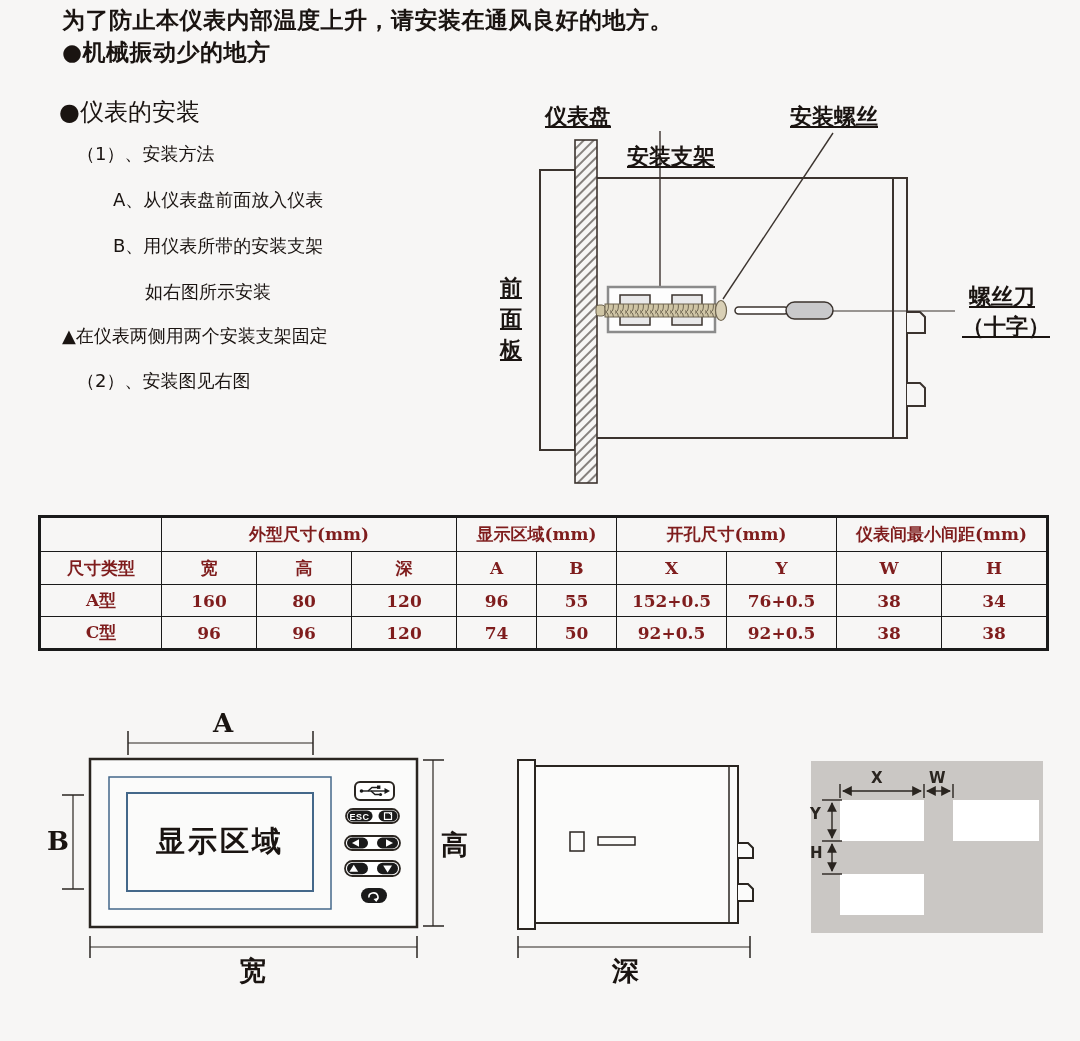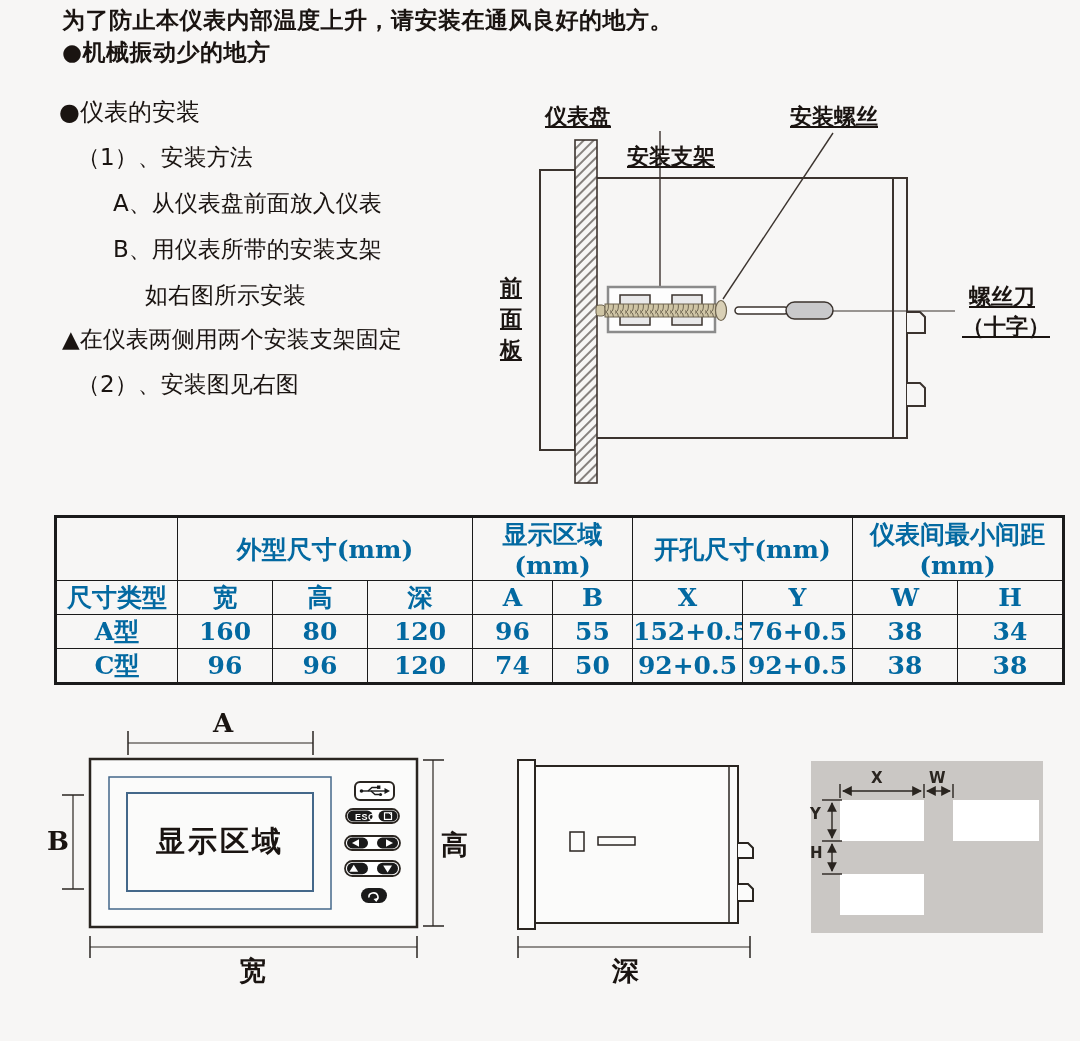--- a/index.html
+++ b/index.html
@@ -2,34 +2,34 @@
 <html><head>
 <meta charset="utf-8">
 <style>
   html,body{margin:0;padding:0;}
   #page{position:relative;width:1080px;height:1041px;background:#f7f6f5;overflow:hidden;
         font-family:"DejaVu Sans","Liberation Sans",sans-serif;color:#1a1411;}
   svg.linework{position:absolute;left:0;top:0;z-index:1;}
   .t{position:absolute;z-index:2;white-space:nowrap;color:#1a1411;}
   .serif{font-family:"DejaVu Serif","Liberation Serif",serif;font-weight:bold;}
   .intro{font-size:23px;font-weight:bold;letter-spacing:0.5px;}
-  .step{font-size:23px;font-weight:500;}
+  .step{font-size:18px;font-weight:500;}
   .dlabel{font-size:22px;font-weight:600;text-decoration:underline;}
   .vert{width:26px;white-space:normal;line-height:31px;text-align:center;}
   .dim-cjk{font-size:27px;}
   .dim-letter{font-size:26px;}
   .cutlabel{font-size:15px;font-weight:600;color:#2a2520;}
-  .esc{font-size:9px;font-weight:bold;color:#ffffff;width:36px;text-align:center;
+  .esc{font-size:9px;font-weight:bold;color:#ffffff;width:25px;text-align:center;
        font-family:"Liberation Sans",sans-serif;letter-spacing:0.5px;}
   .display-area{display:flex;align-items:center;justify-content:center;
        font-size:29px;letter-spacing:3px;}
   table.dim-table{position:absolute;left:38px;top:515px;width:1008px;z-index:2;
        border-collapse:collapse;table-layout:fixed;background:#f7f6f5;
        font-family:"DejaVu Serif","Liberation Serif",serif;font-weight:bold;
-       font-size:25px;color:#0369a1;text-align:center;border:3px solid #1a1a1a;margin-left:16px;}
+       font-size:17px;color:#7f1d1d;text-align:center;border:3px solid #1a1a1a;}
   table.dim-table td{border:1.6px solid #1a1a1a;padding:0;vertical-align:middle;overflow:hidden;}
   tr.r1 td{height:33px;}
   tr.r2 td{height:32px;}
   tr.rd td{height:31px;}
 </style>
 </head>
 <body>
 
 <div id="page">
 

